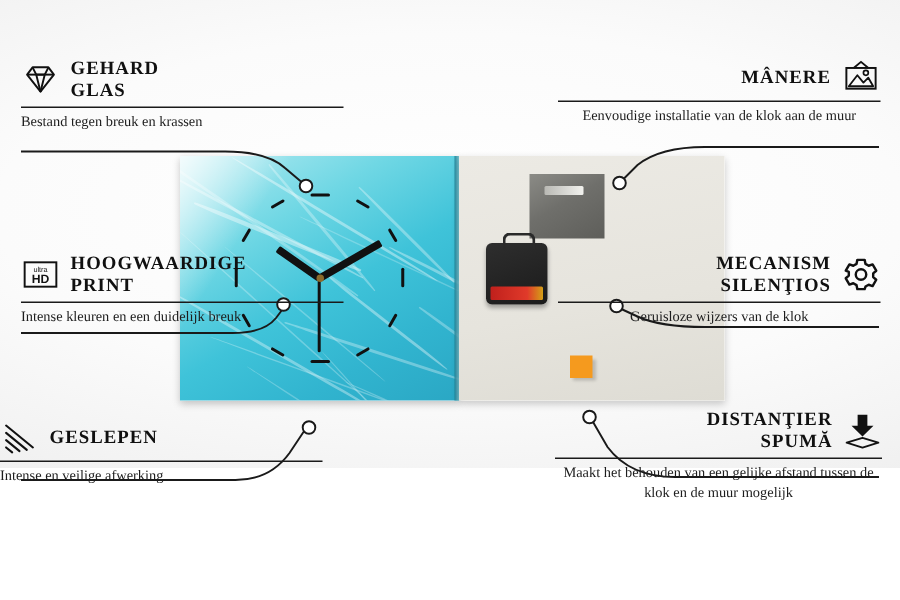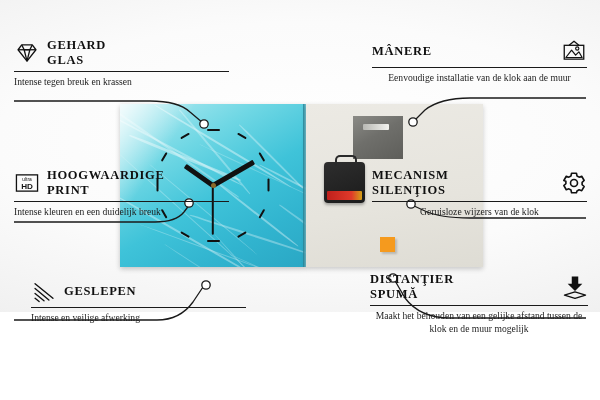--- a/index.html
+++ b/index.html
@@ -15,33 +15,33 @@
   }
   
   .feature{position:absolute;width:215px;}
   .feat-head{display:flex;align-items:center;gap:7px;}
   .feat-head.right{flex-direction:row-reverse;justify-content:flex-start;}
   .feat-title{
     font-size:12.5px;letter-spacing:.7px;line-height:15px;
     color:#101010;font-weight:700;text-transform:uppercase;
     font-family:"Liberation Serif", serif;
   }
-  .feature.r .feat-title{text-align:left;}
+  .feature.r .feat-title{text-align:right;}
   .rule{height:1px;background:#1a1a1a;margin-top:3px;width:100%;}
   .feat-body{
     font-size:9.6px;line-height:12.6px;color:#1d1d1d;margin-top:4px;
     font-family:"Liberation Serif", serif;
   }
   .feature.r .feat-body{text-align:center;}
   .ico{width:26px;height:26px;flex:0 0 26px;display:block;}
 
   
   #f-glas{left:14px;top:38px;}
   #f-print{left:14px;top:168px;}
-  #f-randen{left:31px;top:278px;}
+  #f-randen{left:0;top:278px;}
   #f-manere{left:372px;top:38px;width:215px;}
   #f-mecanism{left:372px;top:168px;width:215px;}
   #f-spuma{left:370px;top:272px;width:218px;}
 
   
   #wires{position:absolute;left:0;top:0;width:600px;height:400px;}
 
   
   #product{position:absolute;left:120px;top:104px;width:363px;height:172px;}
 
@@ -183,21 +183,21 @@
           <path d="M22.5 6 L19.5 12 L16 26"></path>
             <path d="M12.5 12 L19.5 12"></path>
         </g>
       </svg>
       <div>
         <div class="feat-title">GEHARD</div>
         <div class="feat-title">GLAS</div>
       </div>
     </div>
     <div class="rule"></div>
-    <div class="feat-body">Intense tegen breuk en krassen</div>
+    <div class="feat-body">Bestand tegen breuk en krassen</div>
   </div>
 
   <div class="feature l" id="f-print">
     <div class="feat-head">
       <svg class="ico" viewBox="0 0 32 32">
         <rect x="3" y="6" width="26" height="20" fill="none" stroke="#111" stroke-width="1.6"></rect>
         <text x="16" y="14" font-size="6" text-anchor="middle" fill="#111" font-family="Liberation Sans, sans-serif">ultra</text>
         <text x="16" y="23" font-size="10" text-anchor="middle" fill="#111" font-weight="bold" font-family="Liberation Sans, sans-serif">HD</text>
       </svg>
       <div>

